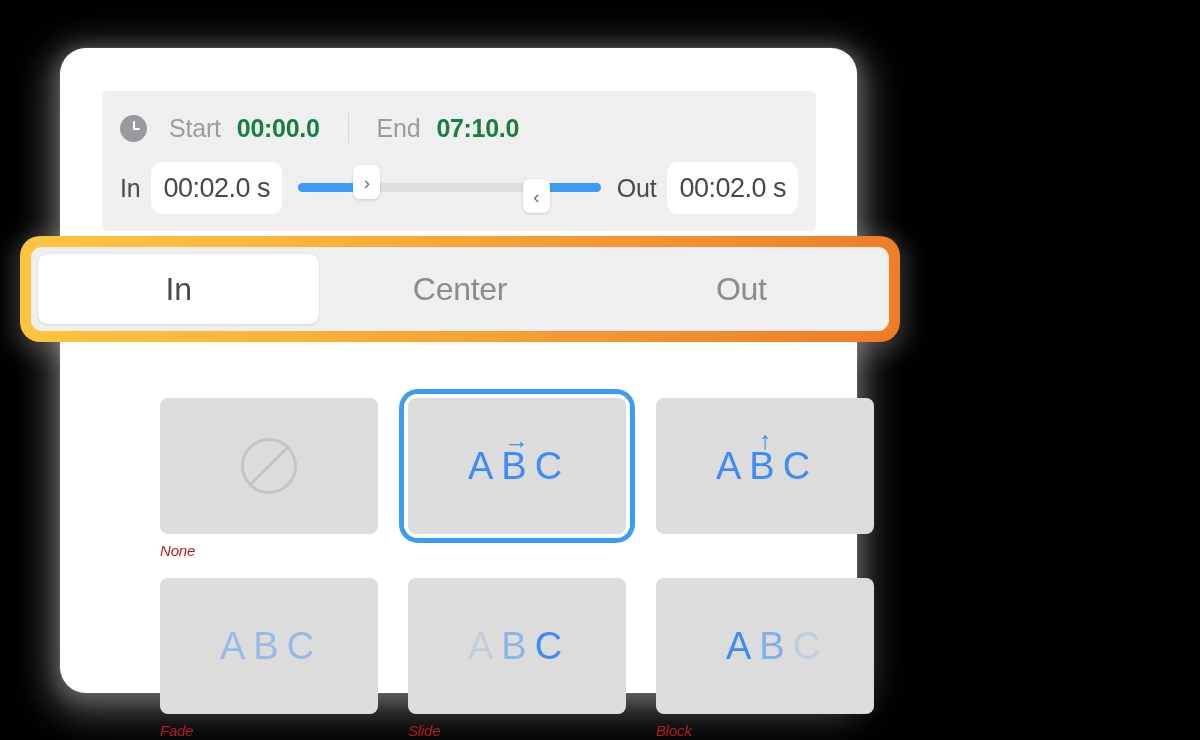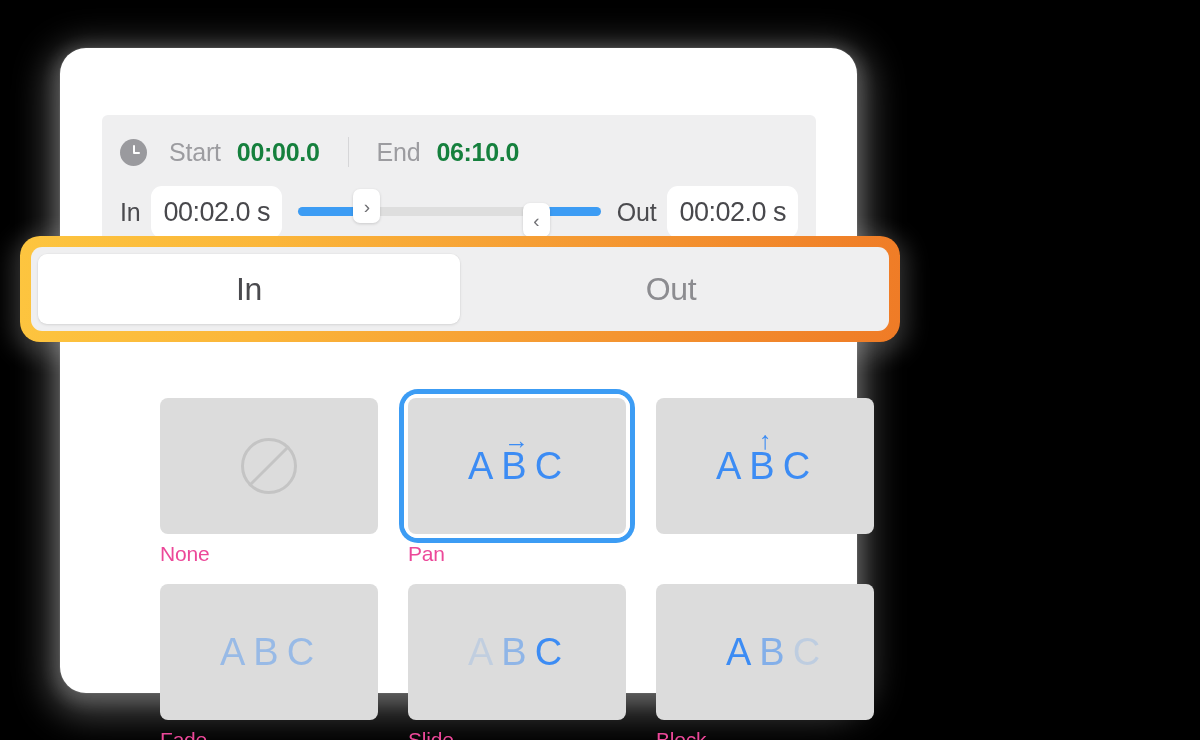--- a/index.html
+++ b/index.html
@@ -37,21 +37,20 @@
 
   
   #time-panel {
     position: absolute;
     left: 42px;
     top: 43px;
     width: 714px;
     height: 140px;
     background: #efeff0;
     border-radius: 6px;
-    margin-top: 24px;
   }
 
   .time-row-top {
     position: absolute;
     left: 18px;
     top: 14px;
     height: 46px;
     display: flex;
     align-items: center;
   }
@@ -309,43 +308,44 @@
   .fx-fade span  { opacity: .42; }
   .fx-slide span:nth-child(1) { opacity: .16; }
   .fx-slide span:nth-child(2) { opacity: .48; }
   .fx-slide span:nth-child(3) { opacity: 1; }
   .fx-block span:nth-child(1) { opacity: 1; }
   .fx-block span:nth-child(2) { opacity: .55; }
   .fx-block span:nth-child(3) { opacity: .18; }
 
   .effect-label {
     margin-top: 9px;
-    font-size: 21px;
-    color: #ec4899;
+    font-size: 15px;
+    color: #b91c1c;
     letter-spacing: -0.2px;
     line-height: 1;
+    font-style: italic;
   }
   .effect-cell.selected-cell .effect-label { margin-top: 13px; }
 </style>
 </head>
 <body>
 
 <div id="stage">
 
   <div id="panel">
 
     <div id="time-panel">
 
       <div class="time-row-top">
         <span class="clock-icon"></span>
         <span class="t-label" style="margin-left:22px">Start</span>
         <span class="t-value" style="margin-left:16px">00:00.0</span>
         <span class="t-divider" style="margin-left:28px"></span>
         <span class="t-label" style="margin-left:28px">End</span>
-        <span class="t-value" style="margin-left:16px">06:10.0</span>
+        <span class="t-value" style="margin-left:16px">07:10.0</span>
       </div>
 
       <div class="time-row-bottom">
         <span class="io-label">In</span>
         <span class="io-field" style="margin-left:11px">00:02.0 s</span>
 
         <div class="slider">
           <div class="slider-track"></div>
           <div class="slider-fill-left"></div>
           <div class="slider-fill-right"></div>
@@ -374,21 +374,20 @@
         <div class="thumb-wrap selected">
           <div class="thumb">
             <span class="arrow-right">→</span>
             <span class="abc fx-pan">
               <span>A</span>
               <span>B</span>
               <span>C</span>
             </span>
           </div>
         </div>
-        <div class="effect-label">Pan</div>
       </div>
 
       <div class="effect-cell">
         <div class="thumb-wrap">
           <div class="thumb">
             <span class="arrow-up">↑</span>
             <span class="abc fx-rise">
               <span>A</span>
               <span>B</span>
               <span>C</span>
@@ -435,17 +434,18 @@
         </div>
         <div class="effect-label">Block</div>
       </div>
 
     </div>
   </div>
 
   <div id="highlight-box">
     <div id="tab-bar">
       <div class="tab active">In</div>
+      <div class="tab">Center</div>
       <div class="tab">Out</div>
     </div>
   </div>
 
 </div>
 
 </body></html>

